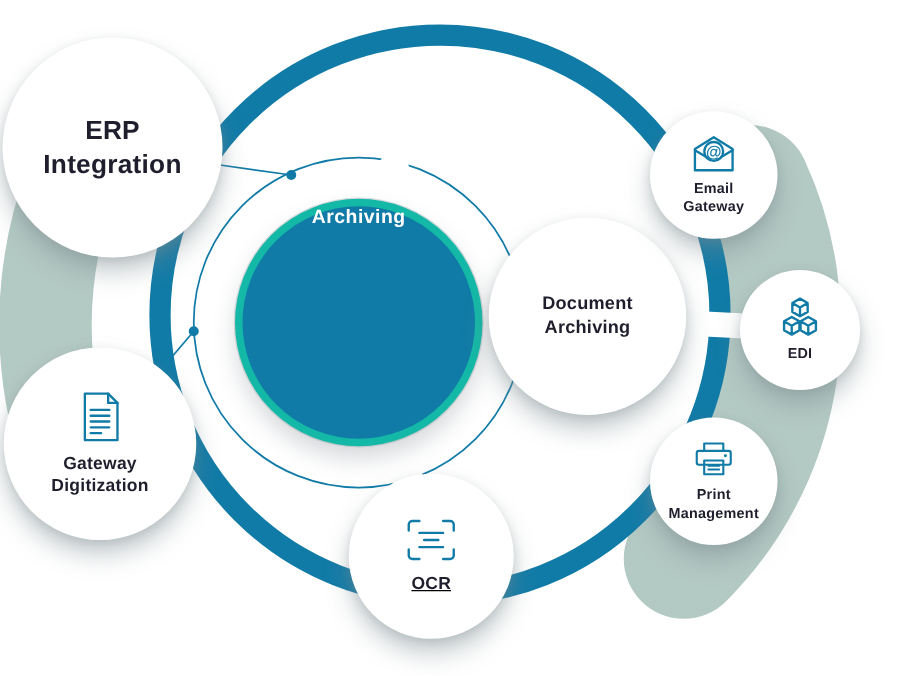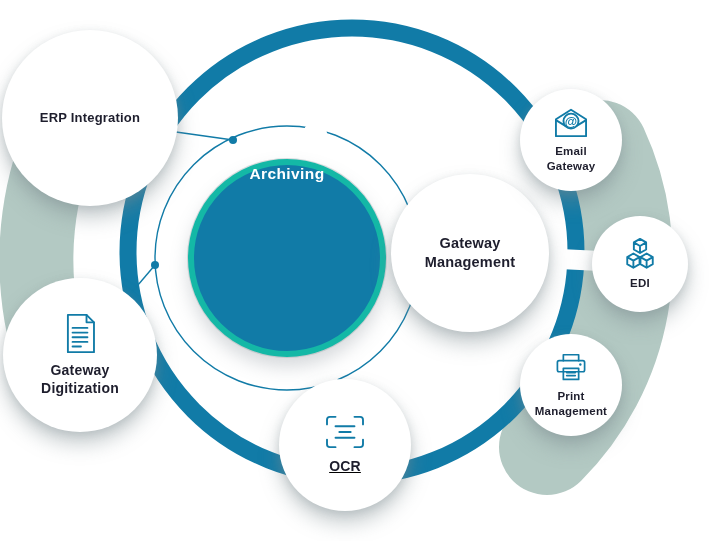--- a/index.html
+++ b/index.html
@@ -18,21 +18,21 @@
   .dot{fill:var(--teal)}
   .bar{stroke:#fff;stroke-linecap:round}
 
   .node{
     position:absolute;z-index:2;background:#fff;border-radius:50%;
     display:flex;flex-direction:column;align-items:center;justify-content:center;
     text-align:center;gap:7px;
     box-shadow:0 12px 20px rgba(125,138,144,.42), 0 3px 8px rgba(125,138,144,.25);
   }
   .node .label{font-weight:700;color:var(--text);line-height:1.3;letter-spacing:.2px}
-  .lg{font-size:13px}
+  .lg{font-size:21px}
   .md{font-size:14.5px}
   .sm{font-size:14px}
   .xs{font-size:11.5px}
 
   .center-node{
     position:absolute;z-index:2;left:188px;top:159px;width:198px;height:198px;
     background:var(--teal);border:6px solid #14b8a6;border-radius:50%;
     display:flex;justify-content:center;
     box-shadow:0 0 0 1px rgba(150,160,165,.35), 0 10px 18px rgba(120,130,140,.30);
   }
@@ -74,21 +74,21 @@
   <div class="center-node">
     <span class="label">Archiving</span>
   </div>
 
   <div class="node" style="left:2px;top:30px;width:176px;height:176px;">
     <span class="label lg" style="width:150px">ERP Integration</span>
   </div>
 
 
   <div class="node" style="left:391px;top:174px;width:158px;height:158px;">
-    <span class="label md" style="width:112px">Gateway Management</span>
+    <span class="label md" style="width:112px">Document Archiving</span>
   </div>
 
   <div class="node" style="left:3px;top:278px;width:154px;height:154px;">
     <svg class="icon" width="34" height="41" viewBox="0 0 36 44">
       <path d="M5 2 h20 l8 8 v32 h-28 z"></path>
       <path d="M25 2 v8 h8"></path>
       <line x1="10" y1="16" x2="26" y2="16"></line>
       <line x1="10" y1="21" x2="26" y2="21"></line>
       <line x1="10" y1="26" x2="26" y2="26"></line>
       <line x1="10" y1="31" x2="26" y2="31"></line>

